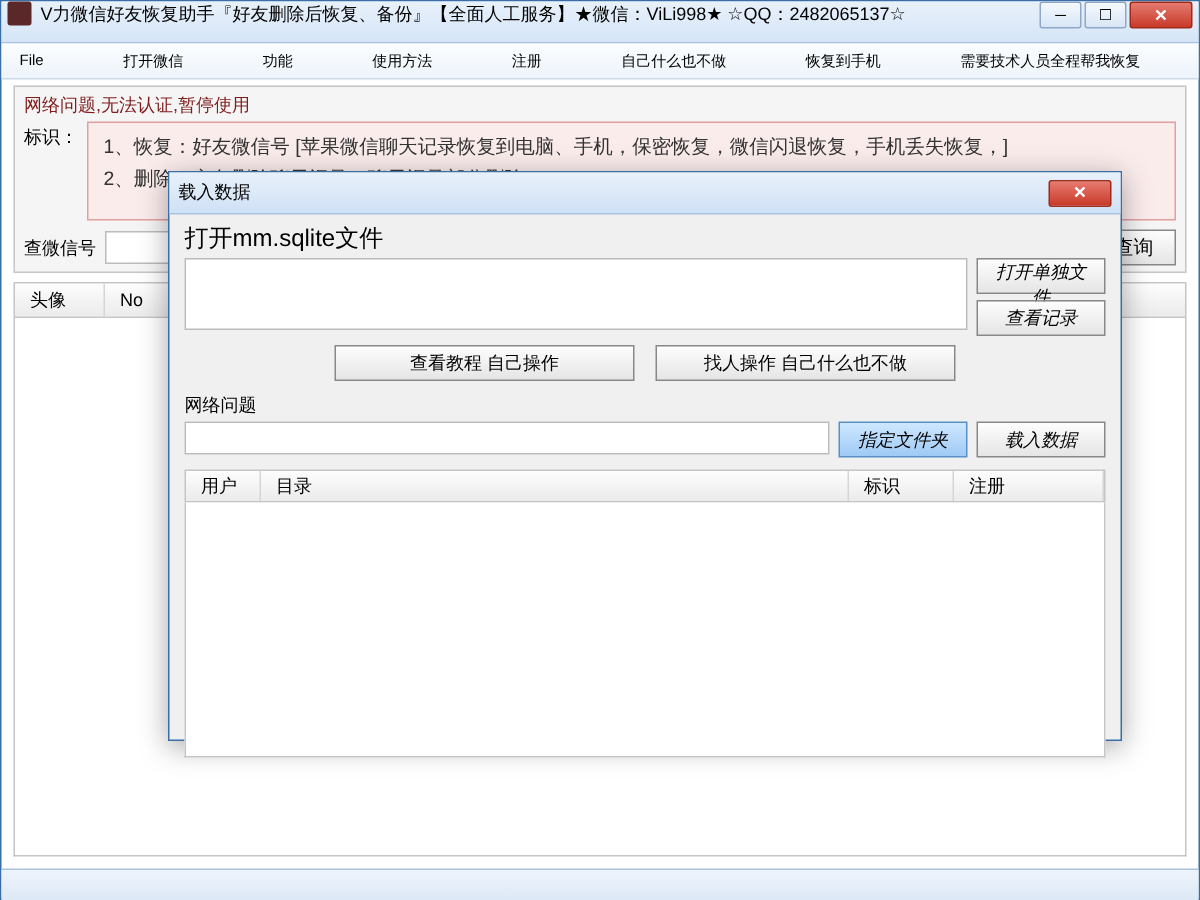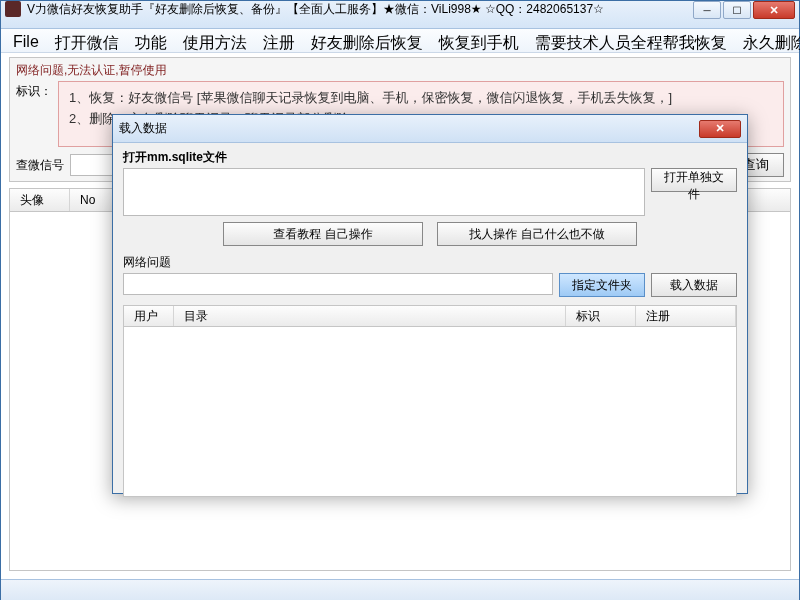--- a/index.html
+++ b/index.html
@@ -8,21 +8,21 @@
 
 .main-window { width: 800px; height: 600px; border: 1px solid #3b6ea5; background: #fff; }
 .titlebar { height: 28px; background: linear-gradient(#e8f1fb, #d5e5f7); display: flex; align-items: flex-start; padding: 0 4px; border-bottom: 1px solid #a8c2e0; }
 .titlebar .app-icon { width: 16px; height: 16px; background: #5a2828; margin-right: 6px; border-radius: 2px; }
 .titlebar .title-text { flex: 1; color: #000; font-size: 12px; white-space: nowrap; overflow: hidden; }
 .win-btns { display: flex; gap: 2px; }
 .win-btn { width: 28px; height: 18px; border: 1px solid #8fa8c8; border-radius: 2px; background: linear-gradient(#f5f9fe,#d8e6f5); display: flex; align-items: center; justify-content: center; font-size: 10px; cursor: pointer; }
 .win-btn.close { background: linear-gradient(#e67a6f,#c83a2a); border-color: #a02a1a; color: #fff; width: 42px; }
 .win-btn.close .x { font-weight: bold; font-size: 11px; }
 
-.menubar { height: 24px; background: linear-gradient(#fbfdff,#eef4fb); border-bottom: 1px solid #cbd8e8; display: flex; align-items: flex-start; padding: 0 4px; font-size: 16px; }
+.menubar { height: 24px; background: linear-gradient(#fbfdff,#eef4fb); border-bottom: 1px solid #cbd8e8; display: flex; align-items: center; padding: 0 4px; font-size: 10px; gap: 37px; }
 .menubar .menu-item { padding: 4px 8px; cursor: pointer; white-space: nowrap; }
 
 .content-area { padding: 4px 8px 8px 8px; height: calc(600px - 28px - 24px - 22px); display: flex; flex-direction: column; }
 .top-panel { border: 1px solid #c5c5c5; background: #f5f5f5; padding: 4px 6px; position: relative; }
 .status-line { color: #7f1d1d; font-size: 12px; }
 .marker-row { display: flex; align-items: flex-start; margin-top: 2px; }
 .marker-label { margin-right: 6px; padding-top: 2px; }
 .info-box { flex: 1; border: 1px solid #e0a0a0; background: #fbecec; padding: 6px 10px; color: #333; line-height: 1.6; font-size: 13px; height: 66px; overflow: hidden; }
 .search-row { display: flex; align-items: center; margin-top: 6px; gap: 6px; }
 .search-row input { flex: 1; height: 22px; border: 1px solid #bbb; padding: 0 4px; }
@@ -32,26 +32,26 @@
 .grid-header .gh { padding: 0 10px; border-right: 1px solid #d5d5d5; height: 100%; display: flex; align-items: center; }
 .grid-body { flex: 1; border: 1px solid #c5c5c5; border-top: none; background: #fff; }
 
 .statusbar { height: 22px; background: linear-gradient(#eef4fb,#dce8f6); border-top: 1px solid #a8c2e0; }
 
 
 .dialog { position: absolute; left: 112px; top: 114px; width: 636px; height: 380px; border: 1px solid #3b6ea5; background: #f0f0f0; box-shadow: 0 4px 18px rgba(0,0,0,0.35); }
 .dialog .dlg-titlebar { height: 28px; background: linear-gradient(#e8f1fb,#cfe1f5); display: flex; align-items: center; padding: 0 6px; border-bottom: 1px solid #a8c2e0; }
 .dlg-titlebar .dlg-title { flex: 1; font-size: 12px; color: #000; }
 .dlg-body { padding: 6px 10px 10px 10px; }
-.dlg-label { font-size: 12px; margin-bottom: 2px; font-weight: bold; }
+.dlg-label { font-size: 16px; margin-bottom: 2px; }
 .dlg-row1 { display: flex; gap: 6px; align-items: flex-start; }
 .dlg-textarea { flex: 1; height: 48px; border: 1px solid #bbb; background: #fff; resize: none; }
 .dlg-side-btns { display: flex; flex-direction: column; gap: 4px; }
 .btn { height: 24px; border: 1px solid #888; background: linear-gradient(#fdfdfd,#e5e5e5); cursor: pointer; padding: 0 10px; font-size: 12px; }
-.btn.wide { width: 86px; }
+.btn.wide { width: 86px; font-style: italic; }
 .btn.primary { background: linear-gradient(#cfe7ff,#9ecaf5); border-color: #5a8fc8; }
 .dlg-row2 { display: flex; justify-content: center; gap: 14px; margin-top: 6px; }
 .dlg-row2 .btn { width: 200px; }
 .dlg-label2 { margin-top: 8px; font-size: 12px; }
 .dlg-row3 { display: flex; gap: 6px; margin-top: 2px; }
 .dlg-row3 input { flex: 1; height: 22px; border: 1px solid #bbb; background: #fff; padding: 0 4px; }
 .dlg-listhead { margin-top: 8px; height: 22px; background: linear-gradient(#fdfdfd,#ebebeb); border: 1px solid #c5c5c5; display: flex; }
 .dlg-listhead .lh { padding: 0 10px; border-right: 1px solid #d5d5d5; display: flex; align-items: center; }
 .dlg-listbody { height: 170px; border: 1px solid #c5c5c5; border-top: none; background: #fff; }
 </style>
@@ -74,21 +74,21 @@
         </div>
     </div>
   </div>
 
   <div class="menubar">
     <div class="menu-item">File</div>
     <div class="menu-item">打开微信</div>
     <div class="menu-item">功能</div>
     <div class="menu-item">使用方法</div>
     <div class="menu-item">注册</div>
-    <div class="menu-item">好友删除后恢复</div>
+    <div class="menu-item">自己什么也不做</div>
     <div class="menu-item">恢复到手机</div>
     <div class="menu-item">需要技术人员全程帮我恢复</div>
     <div class="menu-item">永久删除</div>
   </div>
 
   <div class="content-area">
     <div class="top-panel">
       <div class="status-line">网络问题,无法认证,暂停使用</div>
       <div class="marker-row">
         <div class="marker-label">标识：</div>
@@ -120,20 +120,21 @@
     <div class="win-btn close" style="width:42px">
         <span class="x">✕</span>
       </div>
   </div>
   <div class="dlg-body">
     <div class="dlg-label">打开mm.sqlite文件</div>
     <div class="dlg-row1">
       <textarea class="dlg-textarea" style=""></textarea>
       <div class="dlg-side-btns">
         <button class="btn wide">打开单独文件</button>
+        <button class="btn wide">查看记录</button>
       </div>
     </div>
     <div class="dlg-row2">
       <button class="btn">查看教程 自己操作</button>
       <button class="btn">找人操作 自己什么也不做</button>
     </div>
     <div class="dlg-label2">网络问题</div>
     <div class="dlg-row3">
       <input type="text" style="">
       <button class="btn primary wide">指定文件夹</button>

